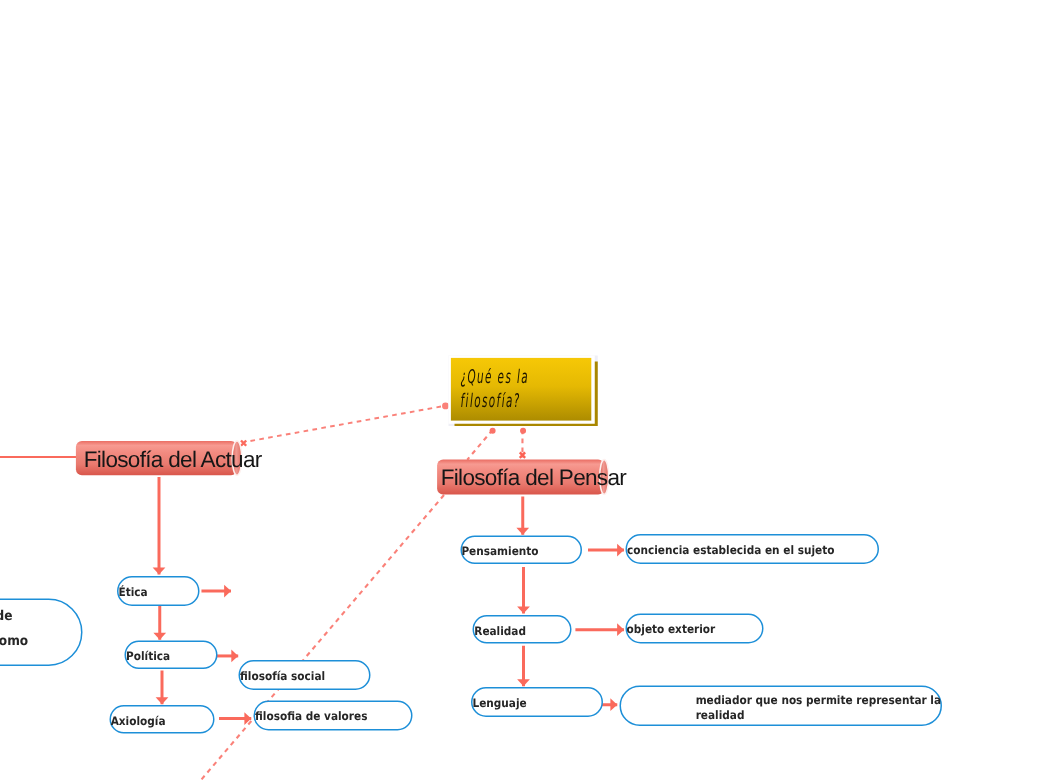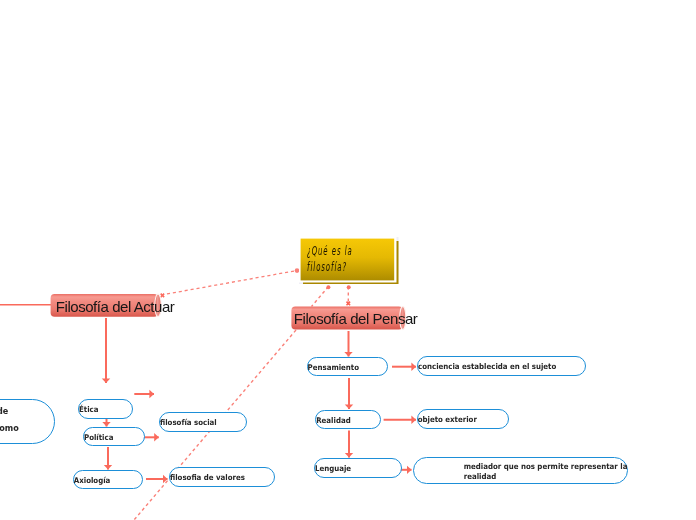--- a/index.html
+++ b/index.html
@@ -135,28 +135,28 @@
   </div>
 
   <div class="pill" style="left:-90px;top:398.5px;width:145px;height:45.5px;border-radius:24px;
        display:block;overflow:hidden;">
     <div class="t" style="font-size:9px;line-height:17.6px;position:absolute;top:3.2px;
          left:0;width:97.3px;text-align:right;">de</div>
     <div class="t" style="font-size:9px;line-height:17.6px;position:absolute;top:20.8px;
          left:0;width:107.8px;text-align:right;">como</div>
   </div>
 
-  <div class="pill" style="left:78px;top:399px;width:54.5px;height:19.5px">
+  <div class="pill" style="left:78px;top:384px;width:54.5px;height:19.5px">
     <div class="t">Ética</div>
   </div>
 
   <div class="pill" style="left:83px;top:426.5px;width:61.5px;height:19.5px">
     <div class="t">Política</div>
   </div>
-  <div class="pill" style="left:159px;top:412px;width:88px;height:19.5px">
+  <div class="pill" style="left:159px;top:440px;width:88px;height:19.5px">
     <div class="t">filosofía social</div>
   </div>
 
   <div class="pill" style="left:72.8px;top:469.5px;width:70.6px;height:19.5px">
     <div class="t">Axiología</div>
   </div>
   <div class="pill" style="left:169px;top:467px;width:106px;height:20px">
     <div class="t">filosofia de valores</div>
   </div>
 

